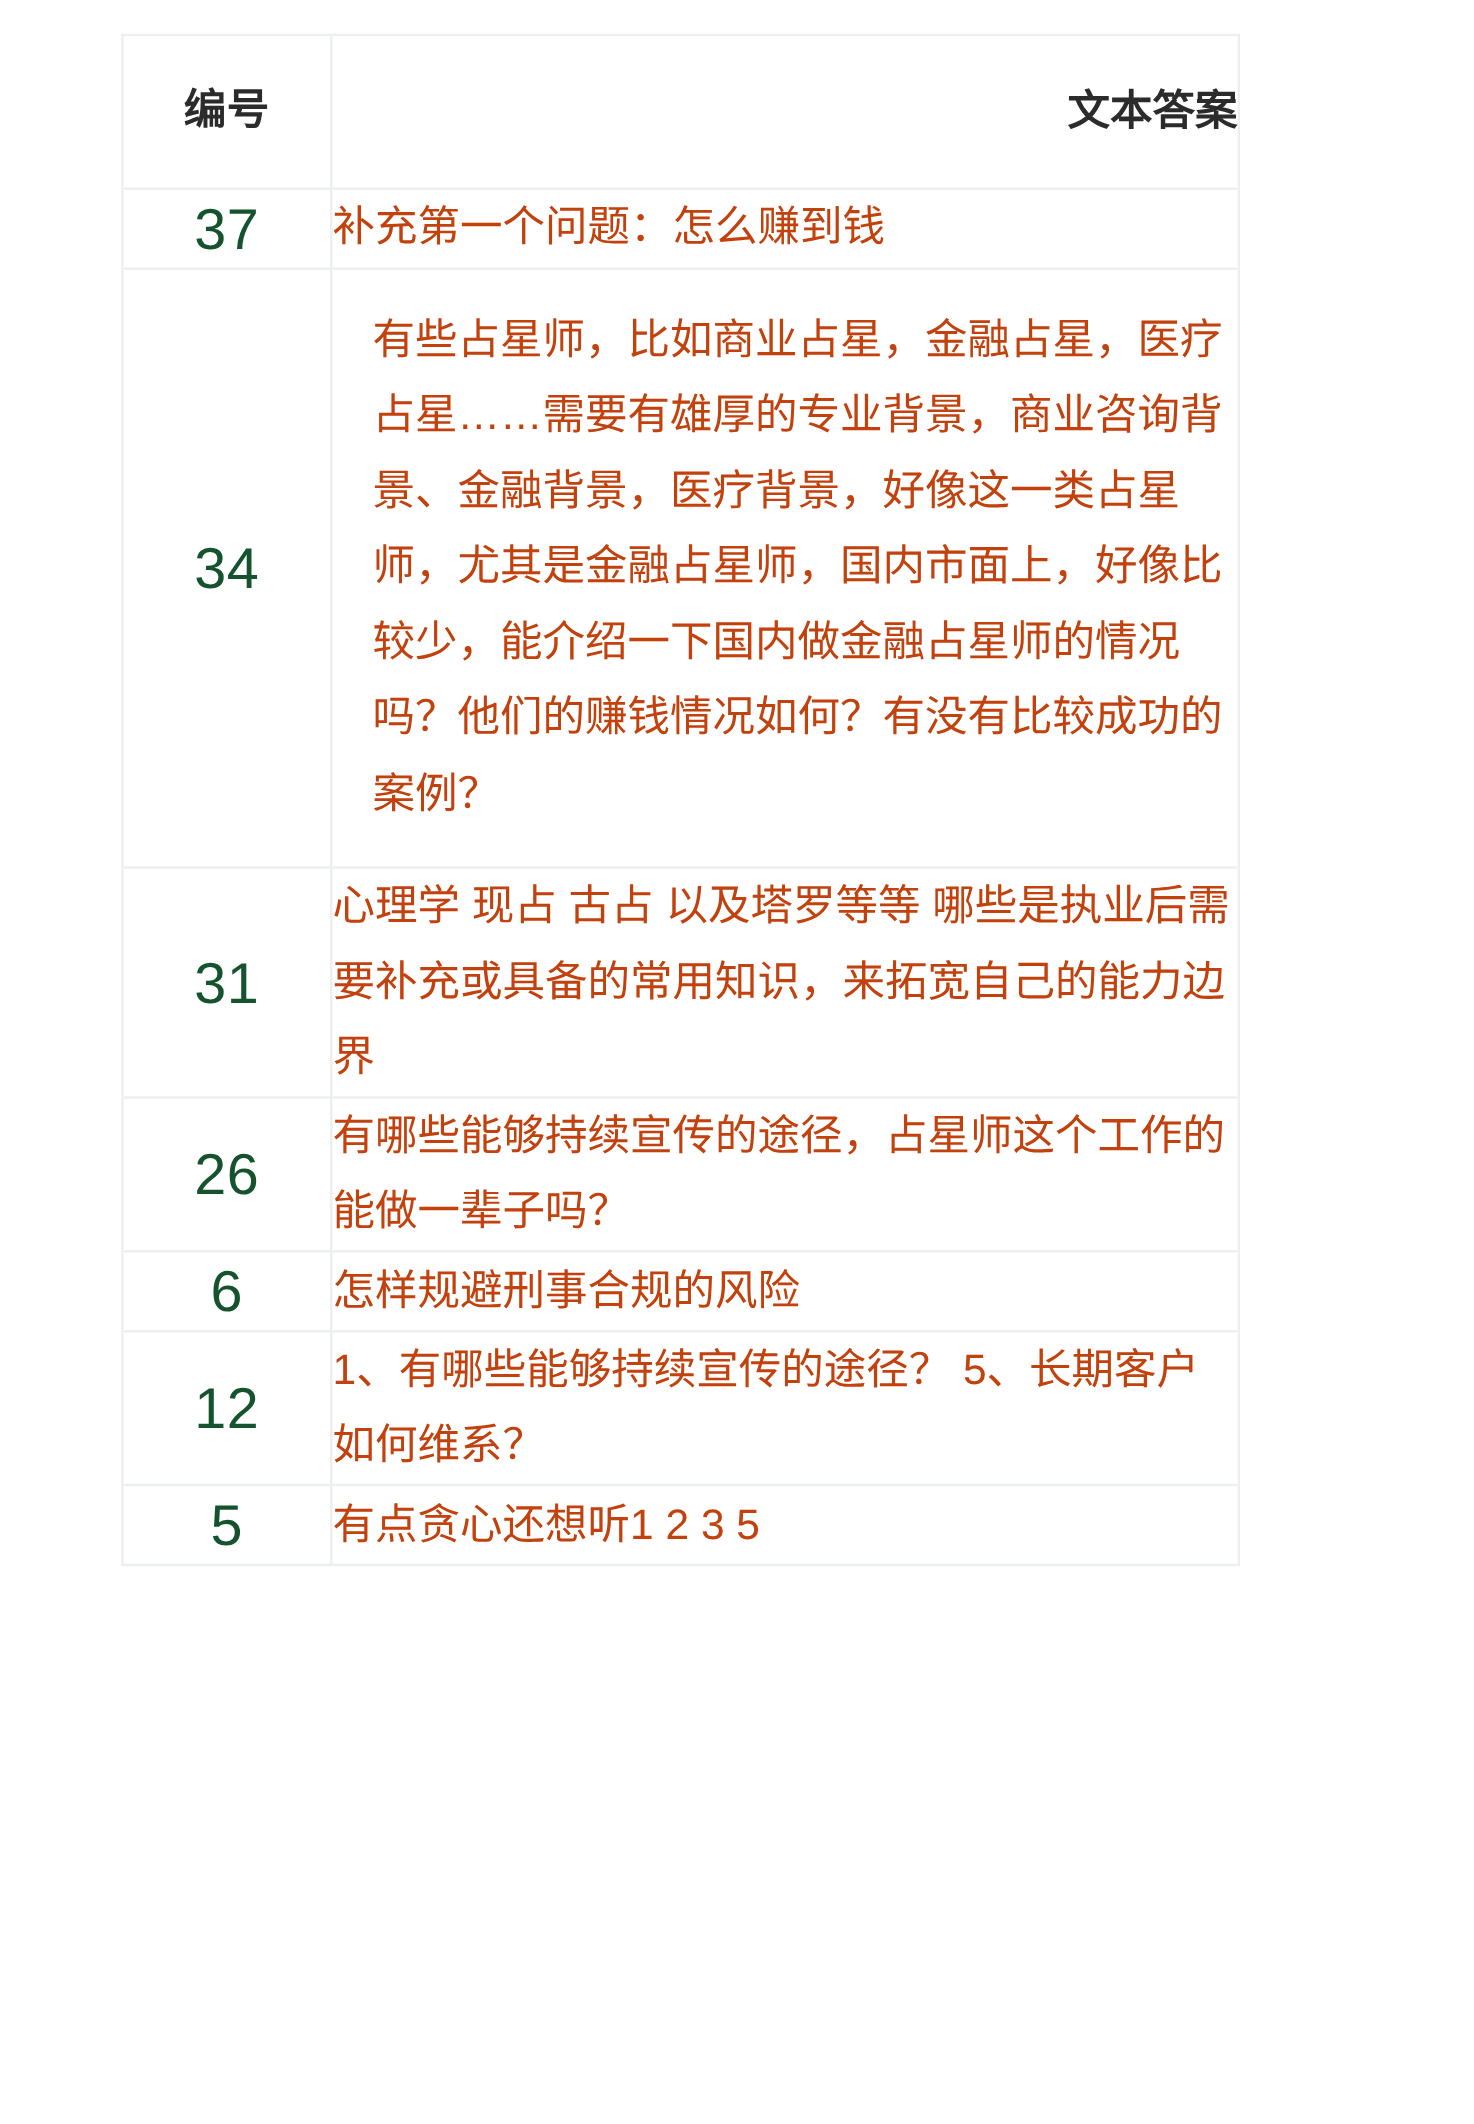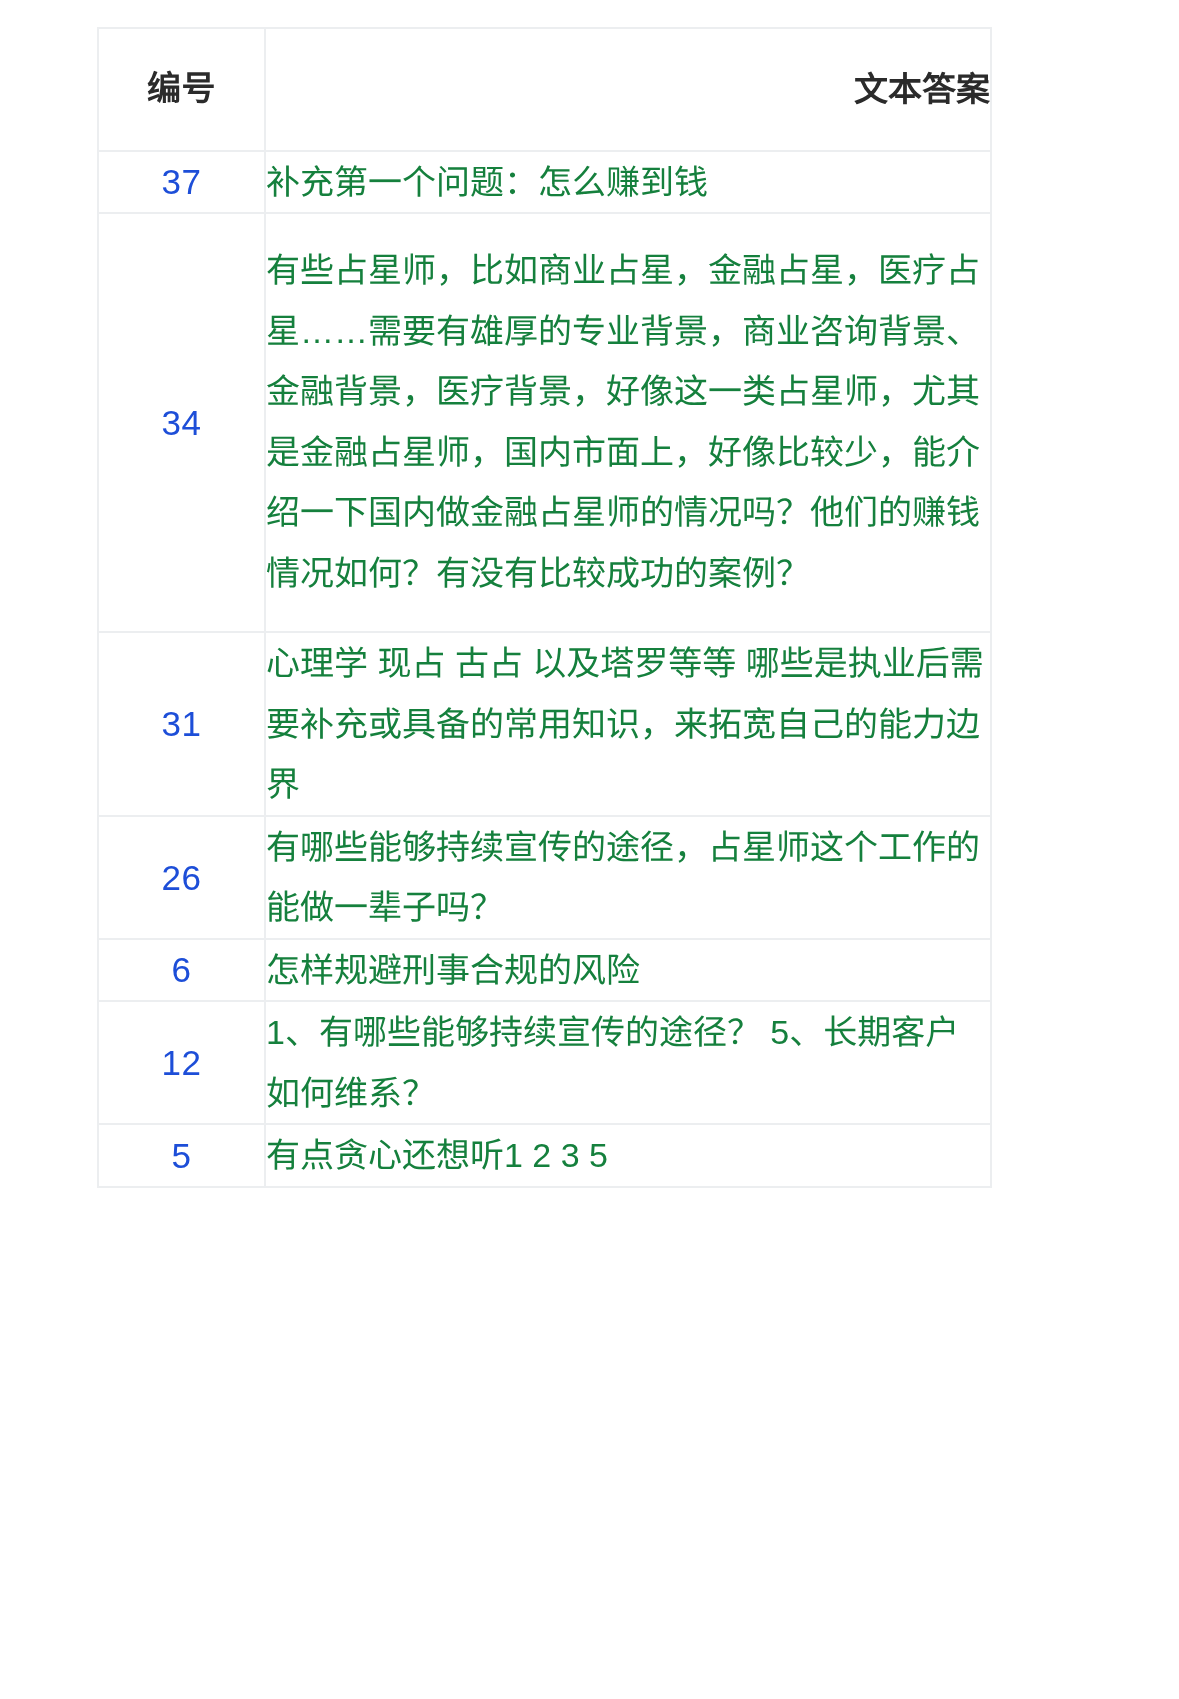--- a/index.html
+++ b/index.html
@@ -41,49 +41,50 @@
   table.qa-table col.col-text { width: 725px; }
 
   table.qa-table th, table.qa-table td {
     border-bottom: 2px solid #eceef0;
     vertical-align: middle;
     padding: 0;
     background: #ffffff;
   }
   .cell-id {
     text-align: center;
-    font-size: 35px;
-    color: #1d4ed8;
+    font-size: 46px;
+    color: #14532d;
     line-height: 1.35;
     padding: 22px 6px;
     border-right: 2px solid #eceef0;
     letter-spacing: 0.5px;
   }
   .cell-text {
     text-align: left;
     font-size: 34px;
-    color: #15803d;
+    color: #c2410c;
     line-height: 1.78;
     padding: 24px 34px 26px 44px;
     word-break: break-word;
   }
   .head .cell-id,
   .head .cell-text {
     font-size: 34px;
     color: #2b2b2b;
     padding-top: 30px;
     padding-bottom: 30px;
   }
   .head .cell-text {
     padding-left: 44px;
     text-align: right;
   }
   .row-tall .cell-text {
     padding-top: 26px;
     padding-bottom: 28px;
+    padding-left: 32px;
   }
   .right-edge {
     position: absolute;
     right: 0;
     top: 0;
     width: 40px;
     height: 1699px;
     background: #ffffff;
   }
 </style>

